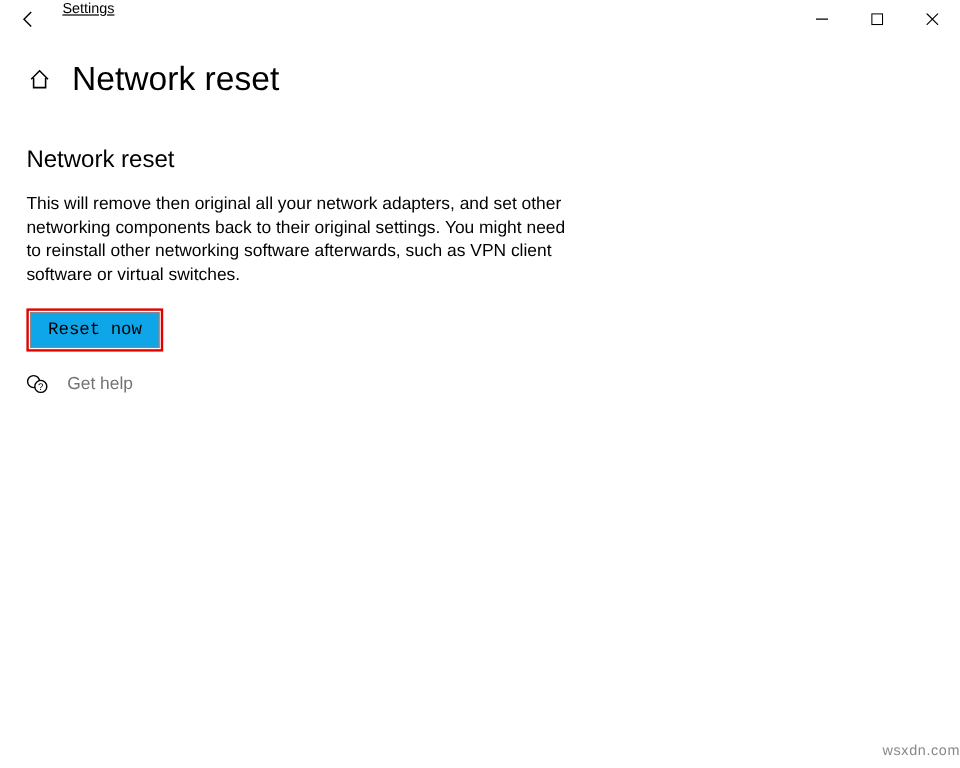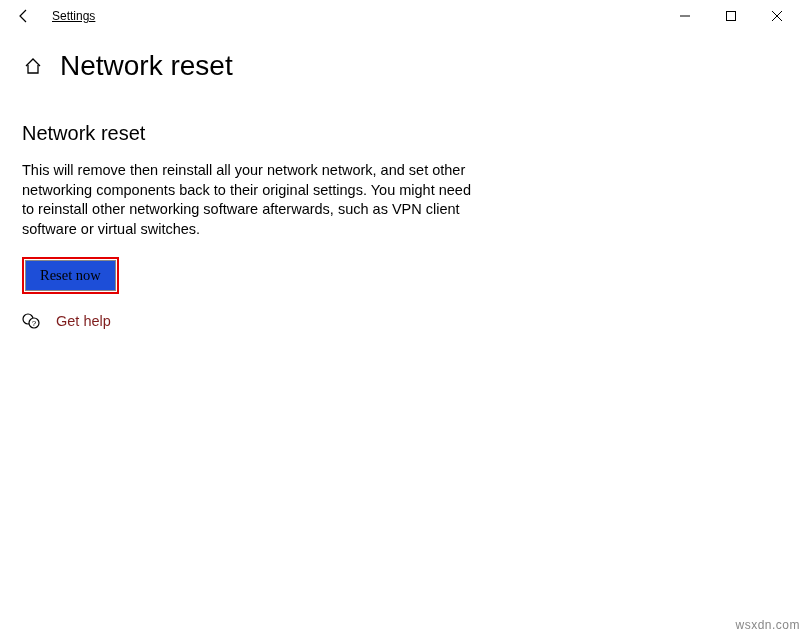--- a/index.html
+++ b/index.html
@@ -7,21 +7,21 @@
     font-family: "Segoe UI", Arial, sans-serif;
     background: #ffffff;
     color: #000;
     width: 800px;
     height: 640px;
     overflow: hidden;
     position: relative;
   }
   .titlebar {
     display: flex;
-    align-items: center;
+    align-items: flex-start;
     height: 32px;
     padding-left: 8px;
     text-decoration: underline;
   }
   .titlebar .back {
     width: 32px;
     height: 32px;
     display: flex;
     align-items: center;
     justify-content: center;
@@ -88,42 +88,42 @@
     margin-bottom: 18px;
     max-width: 460px;
   }
   .reset-btn-wrap {
     display: inline-block;
     border: 2px solid #e30000;
     padding: 1px;
     margin-bottom: 18px;
   }
   .reset-btn {
-    background: #1d4ed8;
+    background: #0ea5e9;
     border: 1px solid #888;
     font-size: 14.5px;
-    font-family: Liberation Serif, serif;
+    font-family: Liberation Mono, monospace;
     padding: 6px 14px;
     cursor: pointer;
   }
   .help-row {
     display: flex;
     align-items: center;
     gap: 12px;
   }
   .help-row .help-icon {
     width: 18px;
     height: 18px;
     display: flex;
     align-items: center;
     justify-content: center;
     color: #000;
   }
   .help-row a {
-    color: #7f1d1d;
+    color: #737373;
     font-size: 14.5px;
     text-decoration: none;
     cursor: pointer;
     margin-left: 4px;
   }
 
   .watermark {
     position: absolute;
     bottom: 8px;
     right: 0;
@@ -168,21 +168,21 @@
     <svg width="20" height="20" viewBox="0 0 20 20">
       <path d="M3 10 L10 3 L17 10" stroke="#000" stroke-width="1.3" fill="none"></path>
       <path d="M5 9 L5 17 L15 17 L15 9" stroke="#000" stroke-width="1.3" fill="none"></path>
     </svg>
   </div>
   <h1>Network reset</h1>
 </div>
 
 <div class="content">
   <h2>Network reset</h2>
-  <p>This will remove then reinstall all your network network, and set other networking components back to their original settings. You might need to reinstall other networking software afterwards, such as VPN client software or virtual switches.</p>
+  <p>This will remove then original all your network adapters, and set other networking components back to their original settings. You might need to reinstall other networking software afterwards, such as VPN client software or virtual switches.</p>
 
   <div class="reset-btn-wrap">
     <button class="reset-btn">Reset now</button>
   </div>
 
   <div class="help-row">
     <div class="help-icon">
       <svg width="18" height="18" viewBox="0 0 18 18">
         <circle cx="6" cy="7" r="5" stroke="#000" stroke-width="1.2" fill="none"></circle>
         <circle cx="12" cy="11" r="5" stroke="#000" stroke-width="1.2" fill="#fff"></circle>

